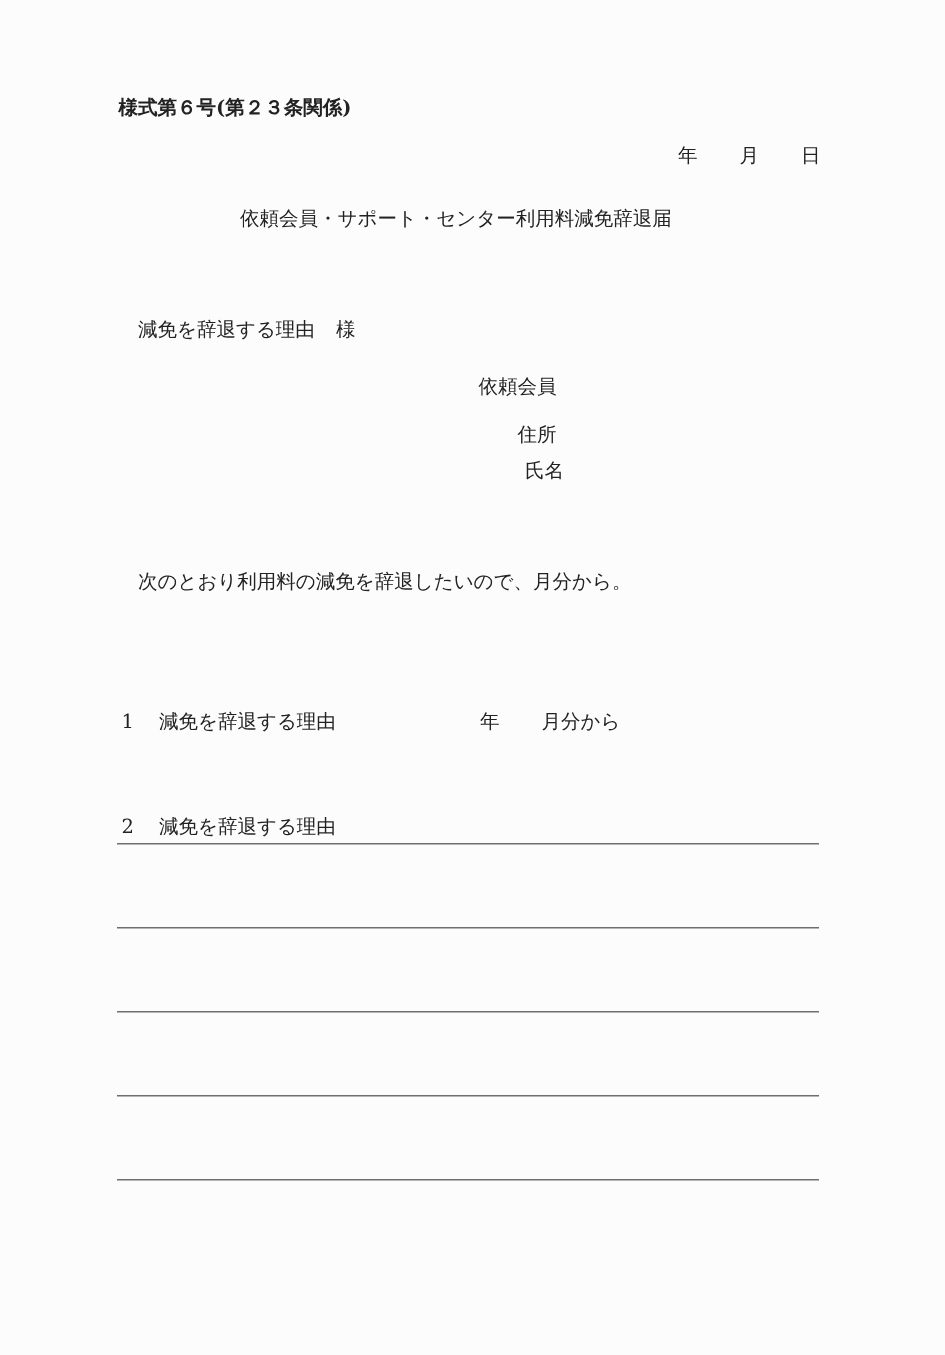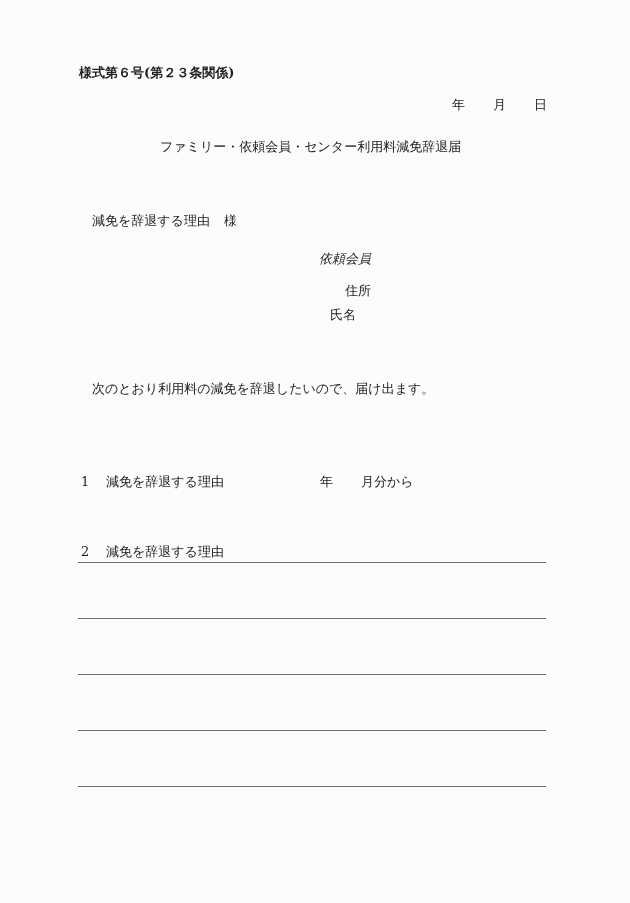--- a/index.html
+++ b/index.html
@@ -18,23 +18,23 @@
       line-height: 1;
     }
     .abs { position: absolute; white-space: nowrap; }
     .form-number { left: 79px; top: 66px; font-weight: bold; }
     .date-line { left: 452px; top: 84px; margin-top: 14px; }
     .date-line span { display: inline-block; }
     .date-line .gap { width: 28px; }
     .title { left: 160px; top: 140px; }
     .addressee { left: 92px; top: 214px; }
     .addressee .gap { display: inline-block; width: 14px; }
-    .requester { left: 319px; top: 252px; font-style: italic; }
+    .requester { left: 319px; top: 252px; }
     .address-label { left: 345px; top: 284px; }
-    .name-label { left: 330px; top: 308px; text-align: right; }
+    .name-label { left: 350px; top: 308px; text-align: right; }
     .statement { left: 92px; top: 382px; }
     .item { left: 81px; }
     .item .num { display: inline-block; width: 25px; }
     .item1 { top: 475px; }
     .item2 { top: 513px; margin-top: 32px; }
     .from-date { left: 320px; top: 475px; }
     .from-date .gap { display: inline-block; width: 28px; }
     .rule {
       position: absolute;
       left: 78px;
@@ -45,31 +45,31 @@
   </style>
 </head>
 <body>
 
 <div class="abs form-number">様式第６号(第２３条関係)</div>
 
 <div class="abs date-line">
   <span>年</span><span class="gap"></span><span>月</span><span class="gap"></span><span>日</span>
 </div>
 
-<div class="abs title">ファミリー・依頼会員・センター利用料減免辞退届</div>
+<div class="abs title">依頼会員・サポート・センター利用料減免辞退届</div>
 
 <div class="abs addressee">
   <span>減免を辞退する理由</span><span class="gap"></span><span>様</span>
 </div>
 
 <div class="abs requester">依頼会員</div>
 <div class="abs address-label">住所</div>
 <div class="abs name-label">氏名</div>
 
-<div class="abs statement">次のとおり利用料の減免を辞退したいので、届け出ます。</div>
+<div class="abs statement">次のとおり利用料の減免を辞退したいので、月分から。</div>
 
 <div class="abs item item1">
   <span class="num">1</span><span>減免を辞退する理由</span>
 </div>
 <div class="abs from-date">
   <span>年</span><span class="gap"></span><span>月分から</span>
 </div>
 
 <div class="abs item item2">
   <span class="num">2</span><span>減免を辞退する理由</span>

